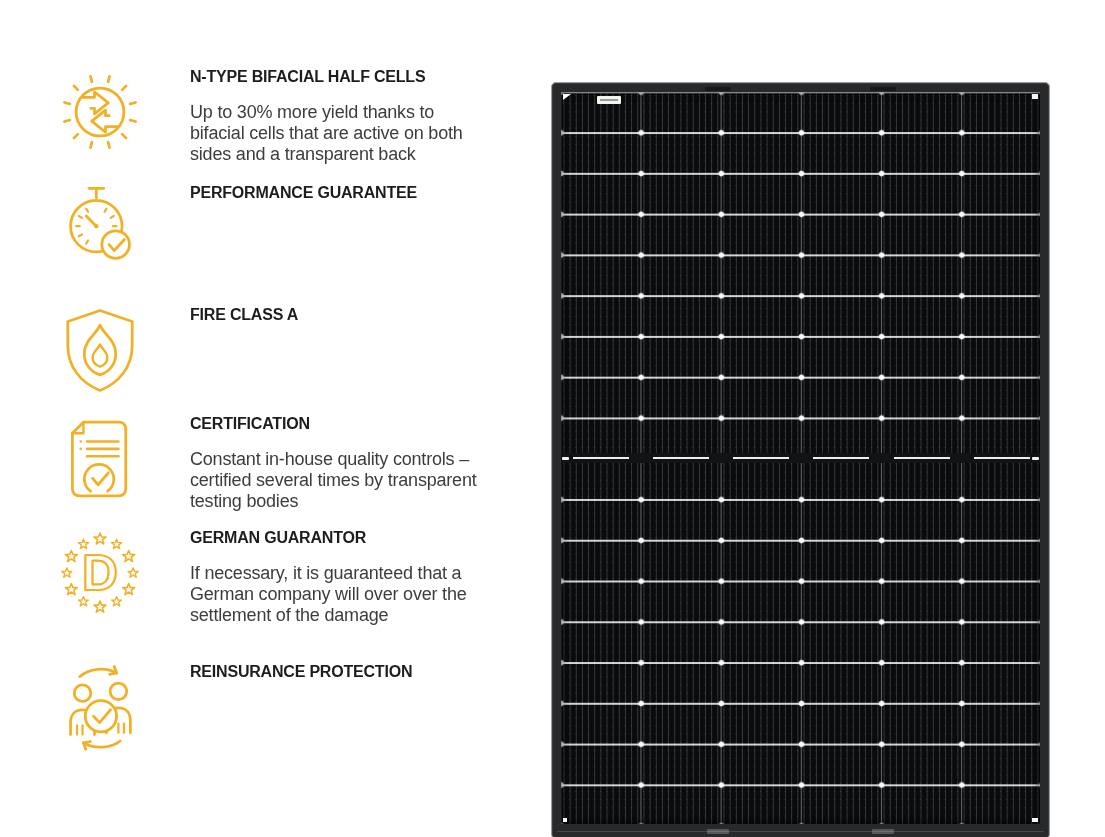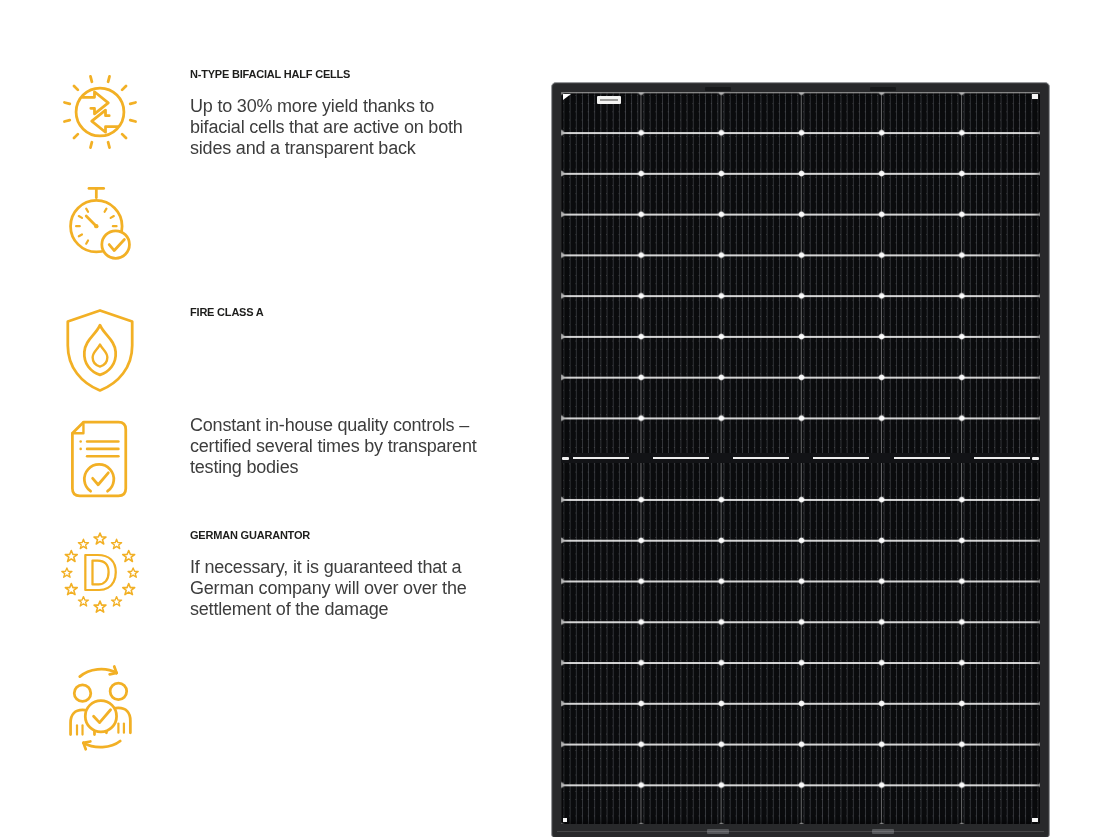--- a/index.html
+++ b/index.html
@@ -4,21 +4,21 @@
 <style>
   html,body{margin:0;padding:0;background:#ffffff;}
   body{width:1105px;height:837px;position:relative;overflow:hidden;
        font-family:"Liberation Sans",sans-serif;-webkit-font-smoothing:antialiased;}
 
   
   .feature{position:absolute;left:52px;display:flex;align-items:flex-start;}
   .icon-box{width:96px;flex:0 0 96px;display:flex;justify-content:center;}
   .icon-box svg{display:block;}
   .feature-text{margin-left:42px;width:296px;padding-top:2px;}
-  .feature-text h3{margin:0 0 16px 0;font-size:11px;font-weight:bold;
+  .feature-text h3{margin:0 0 16px 0;font-size:16px;font-weight:bold;
                    color:#1d1d1b;letter-spacing:-0.2px;}
   .feature-text p{margin:0;font-size:18px;line-height:21px;color:#3d3d3d;
                   letter-spacing:-0.2px;}
 
   
   .panel{position:absolute;left:511px;top:66px;width:499px;height:757px;}
   .frame{position:absolute;inset:0;background:#28292b;border:1px solid #97999c;
          border-radius:5px;box-shadow:inset 0 0 0 1px #3a3b3d;}
   .frame::after{content:"";position:absolute;left:5px;right:5px;bottom:6px;height:1px;
                 background:rgba(255,255,255,0.14);}
@@ -113,20 +113,21 @@
           <line x1="46" y1="26" x2="46" y2="30" transform="rotate(300 46 48)"></line>
           <line x1="46" y1="26" x2="46" y2="30" transform="rotate(330 46 48)"></line>
         </g>
         <line x1="46" y1="48" x2="35" y2="37"></line>
         <circle cx="46" cy="48" r="2.4" fill="#F2B025" stroke="none"></circle>
         <circle cx="67" cy="68" r="15" fill="#ffffff"></circle>
         <path d="M60,68 l5.5,6.5 l11,-12"></path>
       </svg>
     </div>
     <div class="feature-text">
+      <h3>PERFORMANCE GUARANTEE</h3>
     </div>
   </article>
 
   <article class="feature" style="top:304px">
     <div class="icon-box">
       <svg width="92" height="92" viewBox="0 0 100 100" fill="none" stroke="#F2B025" stroke-width="3" stroke-linecap="round" stroke-linejoin="round">
         <path d="M50,7 L85,19 V45 C85,69 70,86 50,94 C30,86 15,69 15,45 V19 Z"></path>
         <path d="M50,23 C55,34 66,39 67,52 C68,65 60,74 50,77 C40,74 32,65 33,52 C34,39 45,34 50,23 Z"></path>
         <path d="M50,44 C53,50 58,52 58,58 C58,64 54,67 50,68 C46,67 42,64 42,58 C42,52 47,50 50,44 Z" stroke-width="2.6"></path>
       </svg>
@@ -144,20 +145,21 @@
         <line x1="36" y1="31" x2="70" y2="31" stroke-width="2.8"></line>
         <line x1="36" y1="39" x2="70" y2="39" stroke-width="2.8"></line>
         <line x1="36" y1="47" x2="70" y2="47" stroke-width="2.8"></line>
         <circle cx="29" cy="31" r="1.4" fill="#F2B025" stroke="none"></circle>
         <circle cx="29" cy="39" r="1.4" fill="#F2B025" stroke="none"></circle>
         <path d="M39.8,85 A16,16 0 1 1 58.2,85"></path>
         <path d="M42,71 l6,7 l11,-13"></path>
       </svg>
     </div>
     <div class="feature-text">
+      <h3>CERTIFICATION</h3>
       <p>Constant in-house quality controls – certified several times by transparent testing bodies</p>
     </div>
   </article>
 
   <article class="feature" style="top:527px">
     <div class="icon-box">
       <svg width="92" height="92" viewBox="0 0 100 100" fill="none" stroke="#F2B025" stroke-width="1.7" stroke-linejoin="round">
         <defs>
           <path id="st" d="M0,-6.5 L1.8,-2.1 6.5,-2.1 2.7,0.8 4.1,5.5 0,2.7 -4.1,5.5 -2.7,0.8 -6.5,-2.1 -1.8,-2.1 Z"></path>
         </defs>
@@ -197,20 +199,21 @@
         <line x1="31" y1="70" x2="31" y2="80" stroke-width="2.4"></line>
         <circle cx="70" cy="33" r="9"></circle>
         <path d="M57,78 V65 C57,56 62,51 70,51 C78,51 83,56 83,65 V78"></path>
         <line x1="76" y1="68" x2="76" y2="78" stroke-width="2.4"></line>
         <line x1="70" y1="68" x2="70" y2="78" stroke-width="2.4"></line>
         <circle cx="51" cy="60" r="17" fill="#ffffff"></circle>
         <path d="M43,60 l6.5,7 l12,-14"></path>
       </svg>
     </div>
     <div class="feature-text">
+      <h3>REINSURANCE PROTECTION</h3>
     </div>
   </article>
 
   <figure class="panel">
     <div class="frame">
       <div class="notch n1"></div>
       <div class="notch n2"></div>
       <div class="cells">
         <div class="sticker"></div>
         <div class="mark tl"></div>

